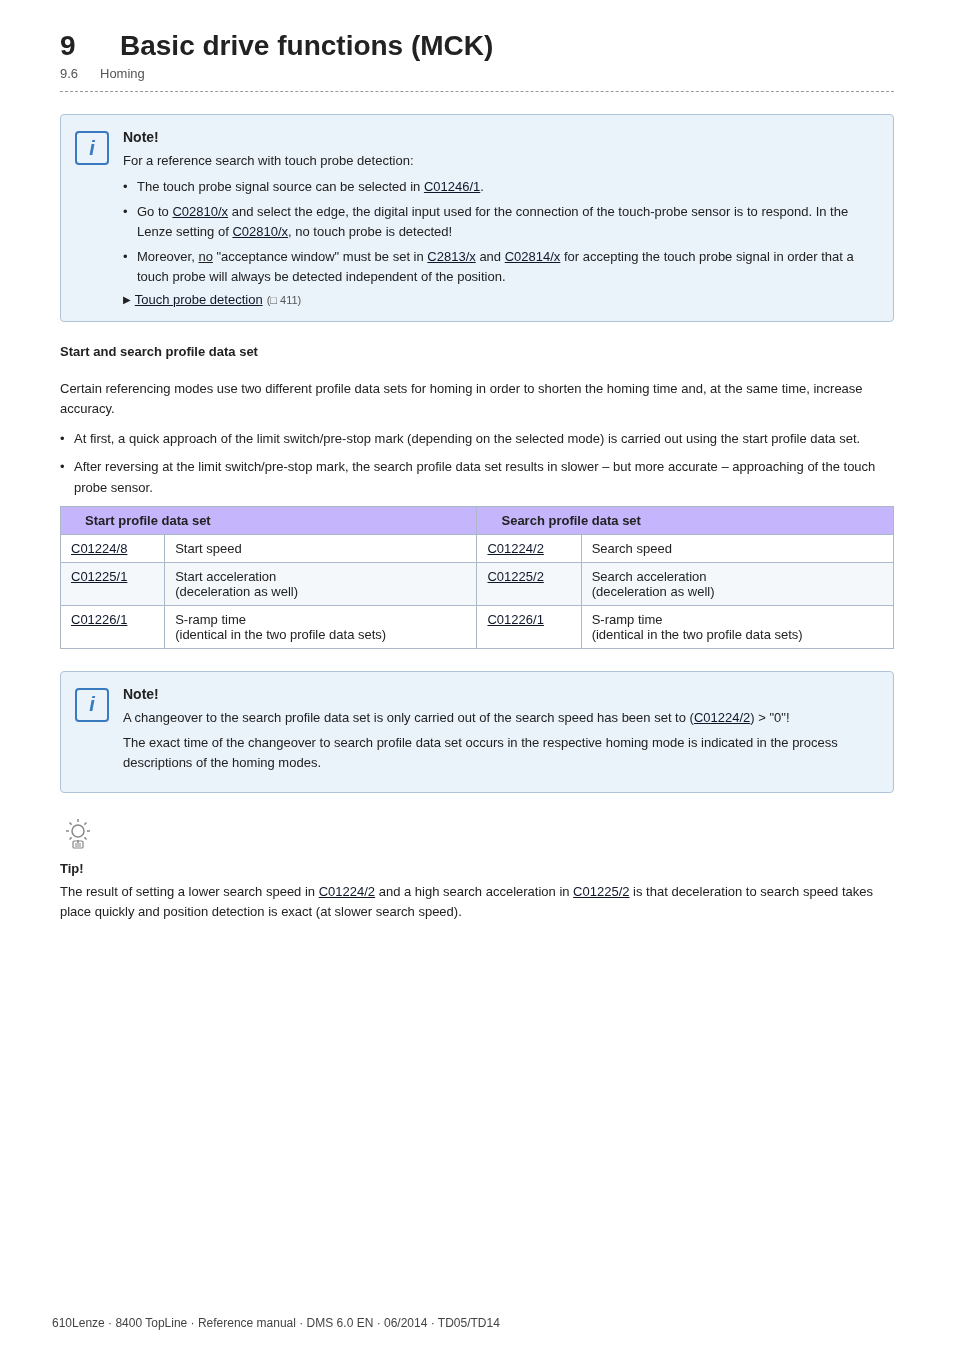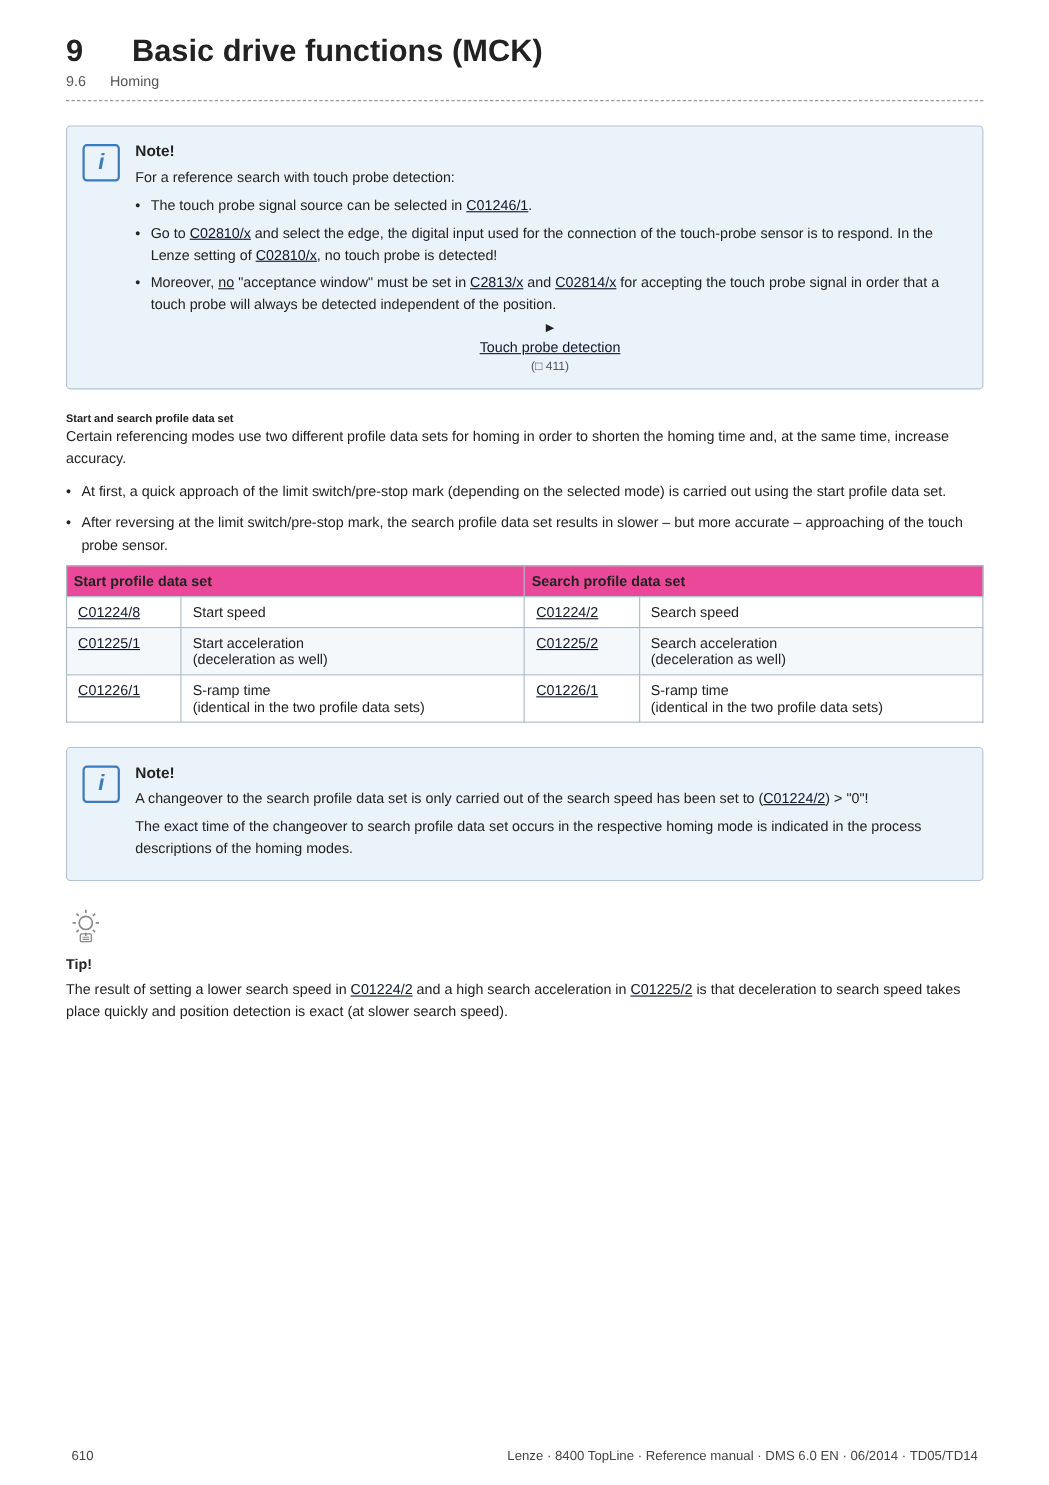--- a/index.html
+++ b/index.html
@@ -108,31 +108,30 @@
     a {
       color: #0f172a;
       text-decoration: underline;
     }
     .arrow-link {
       display: flex;
       align-items: center;
       gap: 4px;
       font-size: 13px;
       margin-top: 6px;
-      flex-direction: column;
     }
     .arrow-link::before {
       content: '▶';
       font-size: 10px;
       color: #222;
     }
     .section-heading {
       font-weight: bold;
-      font-size: 10px;
-      margin-bottom: 0;
+      font-size: 13px;
+      margin-bottom: 20px;
     }
     .section-text {
       font-size: 13px;
       line-height: 1.55;
       margin-bottom: 10px;
     }
     .bullet-list {
       list-style: none;
       padding: 0;
       margin: 0 0 4px 0;
@@ -149,23 +148,23 @@
       position: absolute;
       left: 0;
     }
     .data-table {
       width: 100%;
       border-collapse: collapse;
       margin-bottom: 22px;
       font-size: 13px;
     }
     .data-table th {
-      background: #ec4899;
+      background: #c4b5fd;
       border: 1px solid #aab8c8;
-      padding: 6px 6px;
+      padding: 6px 24px;
       text-align: left;
       font-weight: bold;
     }
     .data-table td {
       border: 1px solid #aab8c8;
       padding: 6px 10px;
       vertical-align: top;
     }
     .data-table tr:nth-child(even) td {
       background: #f5f8fb;
@@ -204,22 +203,22 @@
     .tip-text {
       font-size: 13px;
       line-height: 1.55;
     }
     .page-footer {
       position: absolute;
       bottom: 20px;
       left: 0;
       right: 0;
       display: flex;
-      justify-content: space-between;
-      padding: 0 65px;
+      justify-content: flex-start;
+      padding: 0 52px;
       font-size: 12px;
       color: #444;
     }
     u { text-decoration: underline; }
     .page-ref {
       font-size: 11px;
       color: #555;
       vertical-align: middle;
     }
   </style>

